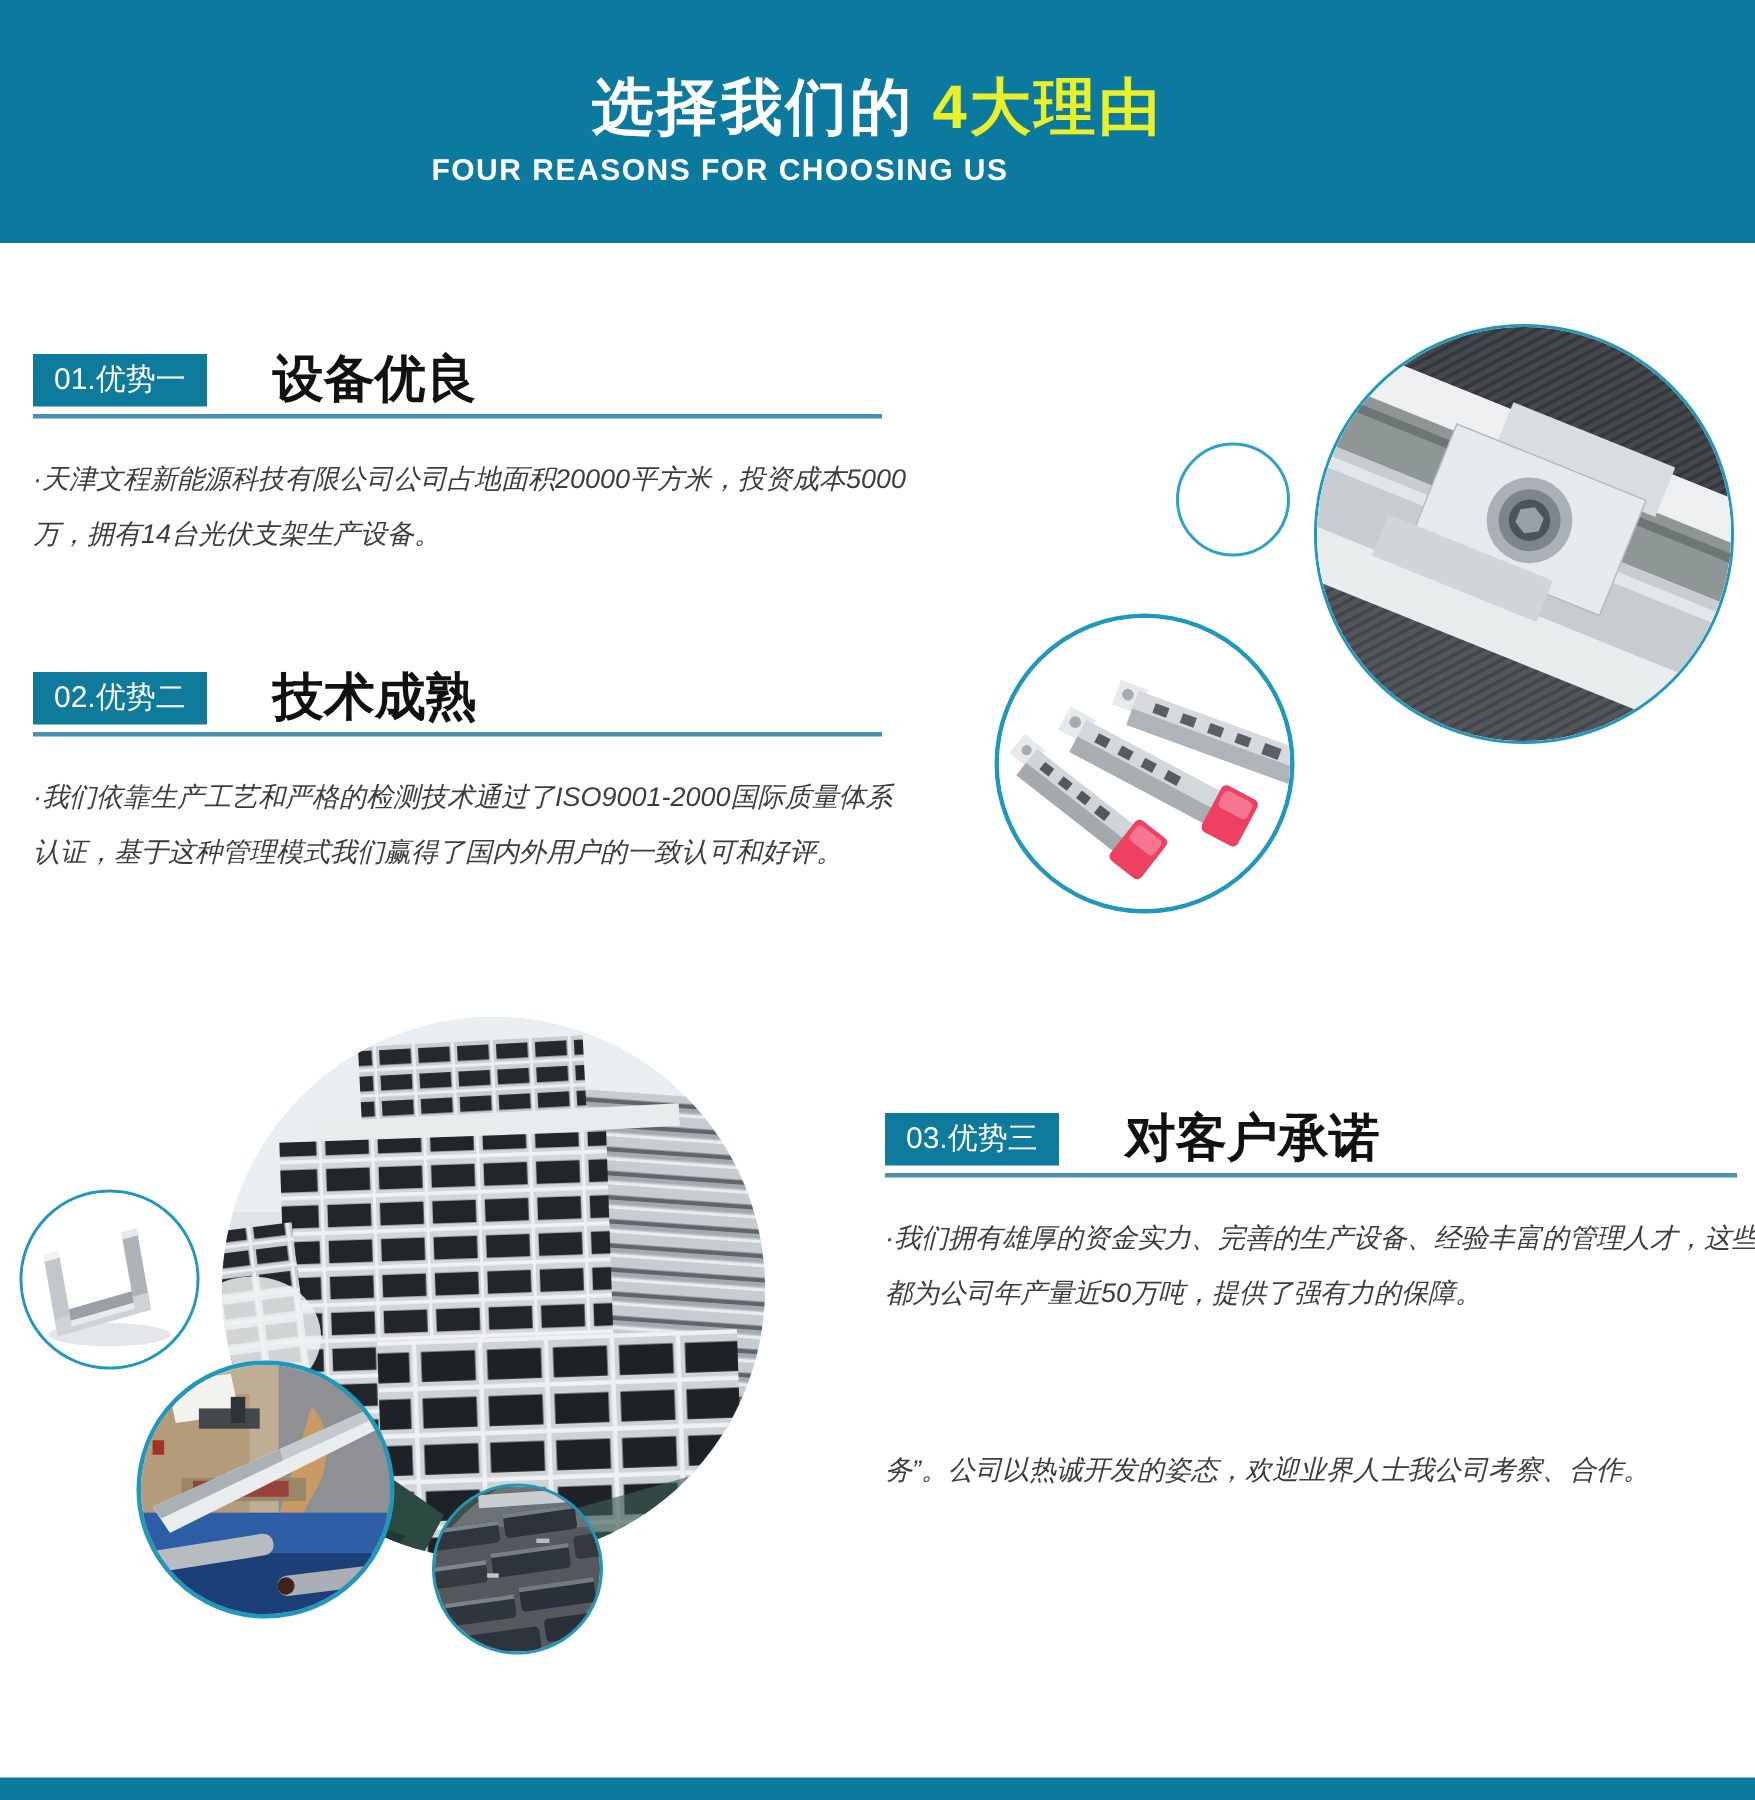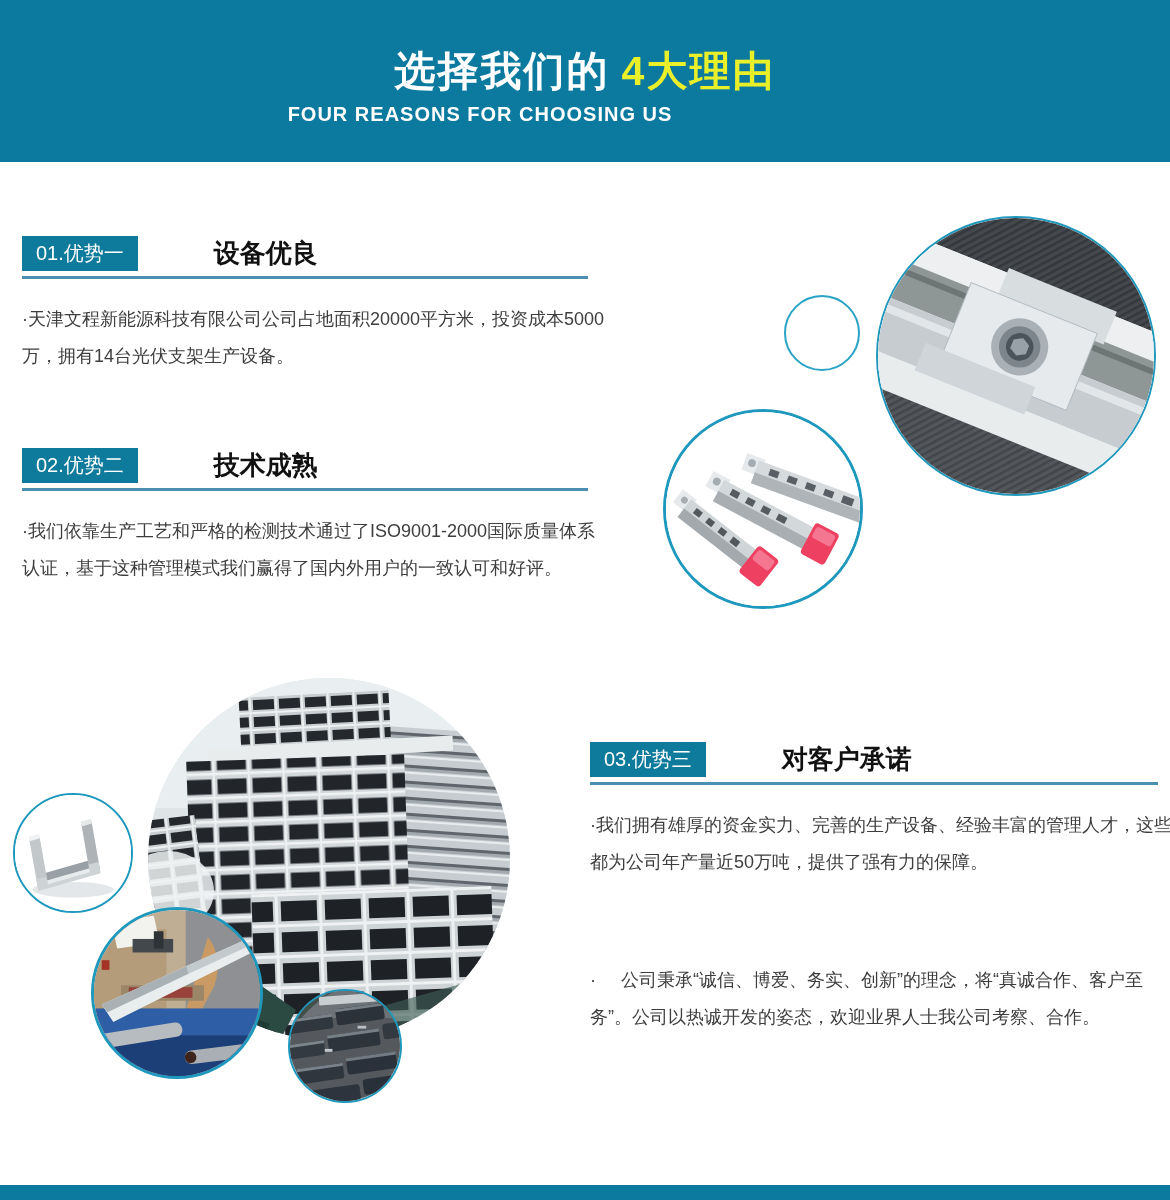--- a/index.html
+++ b/index.html
@@ -13,22 +13,22 @@
   .main-title .hl{color:#e9ef29;margin-left:12px;}
   .sub-title{position:absolute;top:103px;left:0;width:960px;text-align:center;
              font-size:20px;font-weight:bold;color:#ffffff;letter-spacing:1px;}
   .sec{position:absolute;}
   .sec1{left:22px;top:236px;width:566px;}
   .sec2{left:22px;top:448px;width:566px;}
   .sec3{left:590px;top:742px;width:568px;}
   .sec4{left:590px;top:940px;width:568px;}
   .sec-head{display:flex;align-items:flex-end;border-bottom:3px solid #4a90b2;padding-bottom:5px;gap:28px;}
   .badge{background:#0e7a9c;color:#ffffff;font-size:20px;line-height:35px;padding:0 14px;white-space:nowrap;}
-  .sec-title{font-size:26px;font-weight:bold;color:#111111;line-height:35px;margin-left:48px;white-space:nowrap;}
-  .para{margin-top:22px;}
+  .sec-title{font-size:34px;font-weight:bold;color:#111111;line-height:35px;margin-left:16px;white-space:nowrap;}
+  .para{margin-top:22px;font-style:italic;}
   .para .line{font-size:18px;line-height:37px;color:#3d3d3d;white-space:pre;}
   .circle{position:absolute;border-radius:50%;overflow:hidden;box-sizing:border-box;}
   .circle svg{display:block;width:100%;height:100%;}
   .c-clamp{left:876px;top:216px;width:280px;height:280px;border:2px solid #1e98bd;background:#fff;}
   .c-ring{left:784px;top:295px;width:76px;height:76px;border:2px solid #2aa3c6;background:transparent;}
   .c-brackets{left:663px;top:409px;width:200px;height:200px;border:3px solid #1e98bd;background:#fff;}
   .c-stack{left:148px;top:678px;width:362px;height:362px;}
   .c-u{left:13px;top:793px;width:120px;height:120px;border:2px solid #1e98bd;background:#fff;}
   .c-machine{left:91px;top:907px;width:172px;height:172px;border:3px solid #1e98bd;}
   .c-dark{left:288px;top:989px;width:114px;height:114px;border:2px solid #1e98bd;}
@@ -70,21 +70,20 @@
       <div class="sec-title">对客户承诺</div>
     </div>
     <div class="para">
       <div class="line">·我们拥有雄厚的资金实力、完善的生产设备、经验丰富的管理人才，这些</div>
       <div class="line">都为公司年产量近50万吨，提供了强有力的保障。</div>
     </div>
   </div>
 
   <div class="sec sec4">
     <div class="para">
-      <div class="line">·     公司秉承“诚信、博爱、务实、创新”的理念，将“真诚合作、客户至</div>
       <div class="line">务”。公司以热诚开发的姿态，欢迎业界人士我公司考察、合作。</div>
     </div>
   </div>
 
   <div class="circle c-stack">
     <svg viewBox="0 0 362 362">
       <defs>
         <pattern id="cellL" width="44" height="31" patternUnits="userSpaceOnUse">
           <rect width="44" height="31" fill="#ced3d6"></rect>
           <rect x="3" y="3" width="36" height="20" fill="#1e2226"></rect>

